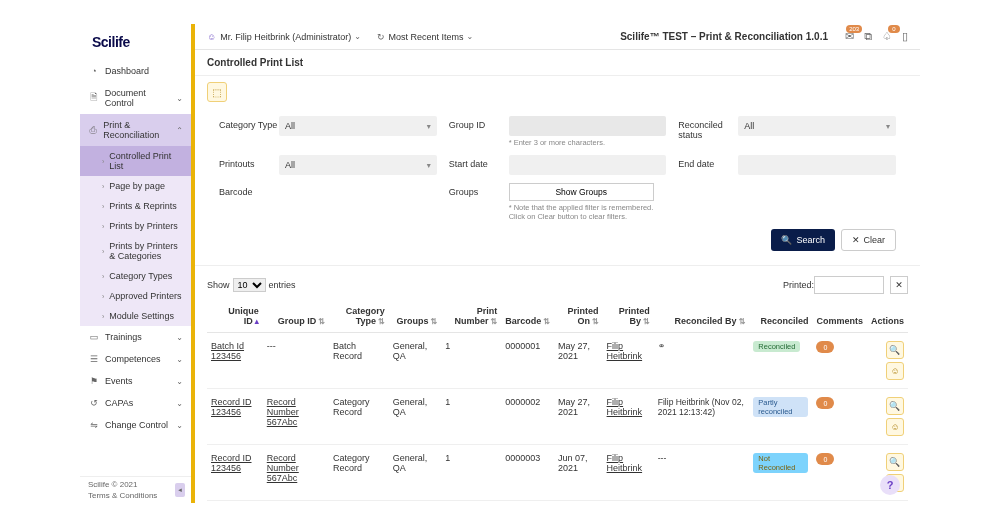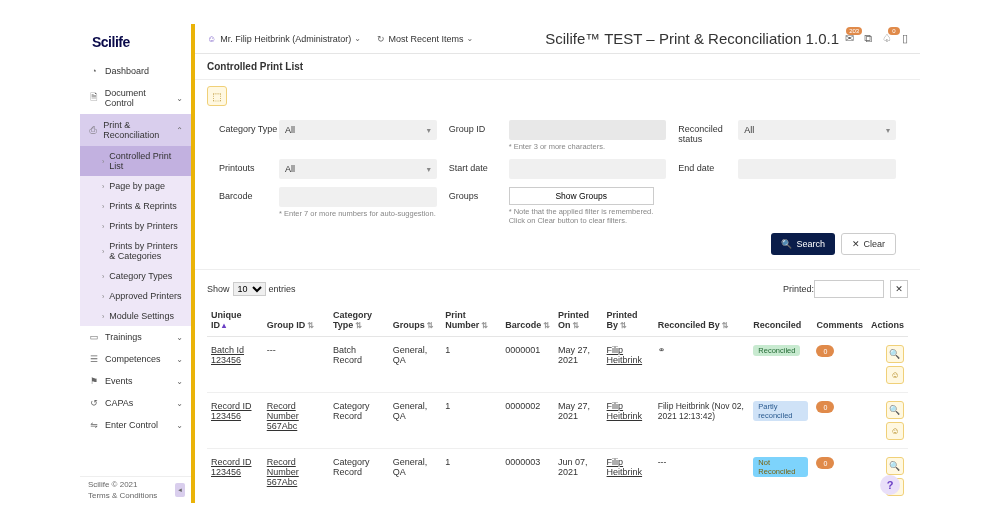--- a/index.html
+++ b/index.html
@@ -22,21 +22,21 @@
 
 
 .main { flex: 1; display: flex; flex-direction: column; overflow: hidden; }
 .topbar { display: flex; align-items: center; padding: 6px 12px; border-bottom: 1px solid #e5e5e5; font-size: 9px; }
 .topbar .user-icon { color: #7a5dc7; margin-right: 4px; }
 .topbar .user-area { display: flex; align-items: center; color: #333; margin-right: 16px; cursor: pointer; }
 .topbar .recent { display: flex; align-items: center; color: #333; cursor: pointer; }
 .topbar .recent .tbicon { margin-right: 4px; color: #666; }
 .topbar .chev { margin-left: 3px; font-size: 8px; color: #666; }
 .topbar .spacer { flex: 1; }
-.topbar .env-name { color: #333; margin-right: 6px; font-size: 15px; }
+.topbar .env-name { color: #333; margin-right: 17px; font-size: 10px; font-weight: bold; }
 .topbar .tb-icons { display: flex; align-items: center; gap: 10px; }
 .tb-icon { color: #666; font-size: 11px; position: relative; cursor: pointer; }
 .badge-sm { position: absolute; top: -5px; right: -8px; background: #e08a4a; color: #fff; font-size: 6px; padding: 1px 3px; border-radius: 6px; min-width: 12px; text-align: center; }
 
 .page-title { padding: 7px 12px; font-size: 10px; font-weight: 600; color: #333; border-bottom: 1px solid #eee; }
 .toolbar-row { padding: 6px 12px; }
 .tool-btn { width: 20px; height: 20px; border: 1px solid #f0d078; background: #fff8e1; border-radius: 3px; display: flex; align-items: center; justify-content: center; color: #b0861a; font-size: 10px; cursor: pointer; }
 
 
 .filters { padding: 8px 24px 14px 24px; border-bottom: 1px solid #eee; }
@@ -54,21 +54,21 @@
 .btn-clear { background: #fff; color: #333; border: 1px solid #ccc; padding: 5px 10px; font-size: 9px; border-radius: 3px; cursor: pointer; display: flex; align-items: center; gap: 4px; }
 
 
 .table-controls { display: flex; align-items: center; padding: 10px 12px 6px 12px; font-size: 9px; color: #333; }
 .table-controls select { border: 1px solid #ccc; font-size: 9px; margin: 0 3px; }
 .table-controls .tc-spacer { flex: 1; }
 .table-controls input { border: 1px solid #ccc; height: 18px; width: 70px; padding: 0 4px; font-size: 9px; }
 .sq-btn { width: 18px; height: 18px; border: 1px solid #ccc; background: #fff; margin-left: 6px; display: flex; align-items: center; justify-content: center; font-size: 9px; cursor: pointer; }
 
 table.data { width: calc(100% - 24px); margin: 0 12px; border-collapse: collapse; font-size: 9px; }
-table.data th { text-align: left; padding: 6px 4px; color: #333; font-weight: 600; border-bottom: 1px solid #e5e5e5; vertical-align: bottom; }
+table.data th { text-align: right; padding: 6px 4px; color: #333; font-weight: 600; border-bottom: 1px solid #e5e5e5; vertical-align: bottom; }
 table.data th .sort { color: #999; font-size: 8px; margin-left: 2px; }
 table.data th .sort.active { color: #6a3fc4; }
 table.data td { padding: 8px 4px; color: #333; vertical-align: top; border-bottom: 1px solid #efefef; }
 .link { color: #333; text-decoration: underline; cursor: pointer; }
 .tag { display: inline-block; padding: 1px 5px; border-radius: 3px; font-size: 7.5px; font-weight: 500; }
 .tag-green { background: #c8ead0; color: #246b35; }
 .tag-blue { background: #cfe2f7; color: #2a5a8f; }
 .tag-yellow { background: #7dd3fc; color: #7a6310; }
 .comment-badge { display: inline-flex; width: 18px; height: 12px; border-radius: 6px; background: #e08a4a; color: #fff; font-size: 7px; align-items: center; justify-content: center; }
 .action-btn { width: 18px; height: 18px; border: 1px solid #f0d078; background: #fff8e1; border-radius: 3px; display: flex; align-items: center; justify-content: center; color: #b0861a; font-size: 9px; cursor: pointer; }
@@ -149,21 +149,21 @@
             <span>Events</span>
             <span class="chev">⌄</span>
           </div>
           <div class="nav-item">
             <span class="icon">↺</span>
             <span>CAPAs</span>
             <span class="chev">⌄</span>
           </div>
           <div class="nav-item">
             <span class="icon">⇋</span>
-            <span>Enter Control</span>
+            <span>Change Control</span>
             <span class="chev">⌄</span>
           </div>
           <div class="nav-item"></div>
         </div>
   <div class="footer-links">
     <div>Scilife © 2021</div>
     <div>Terms &amp; Conditions</div>
     <div class="footer-chev">◂</div>
   </div>
 </div>
@@ -241,24 +241,20 @@
       <div class="filter-col">
         <div class="filter-label">End date</div>
         <div class="filter-control">
                 <div class="fc-input"></div>
               </div>
       </div>
     </div>
     <div class="filter-row">
       <div class="filter-col">
         <div class="filter-label">Barcode</div>
-        <div class="filter-control">
-          <div class="fc-input"></div>
-          <div class="hint">* Enter 7 or more numbers for auto-suggestion.</div>
-        </div>
       </div>
       <div class="filter-col">
         <div class="filter-label">Groups</div>
         <div class="filter-control">
           <button class="btn-show-groups">Show Groups</button>
           <div class="hint">* Note that the applied filter is remembered. Click on Clear button to clear filters.</div>
         </div>
       </div>
       <div class="filter-col" style="width:220px"></div>
     </div>

